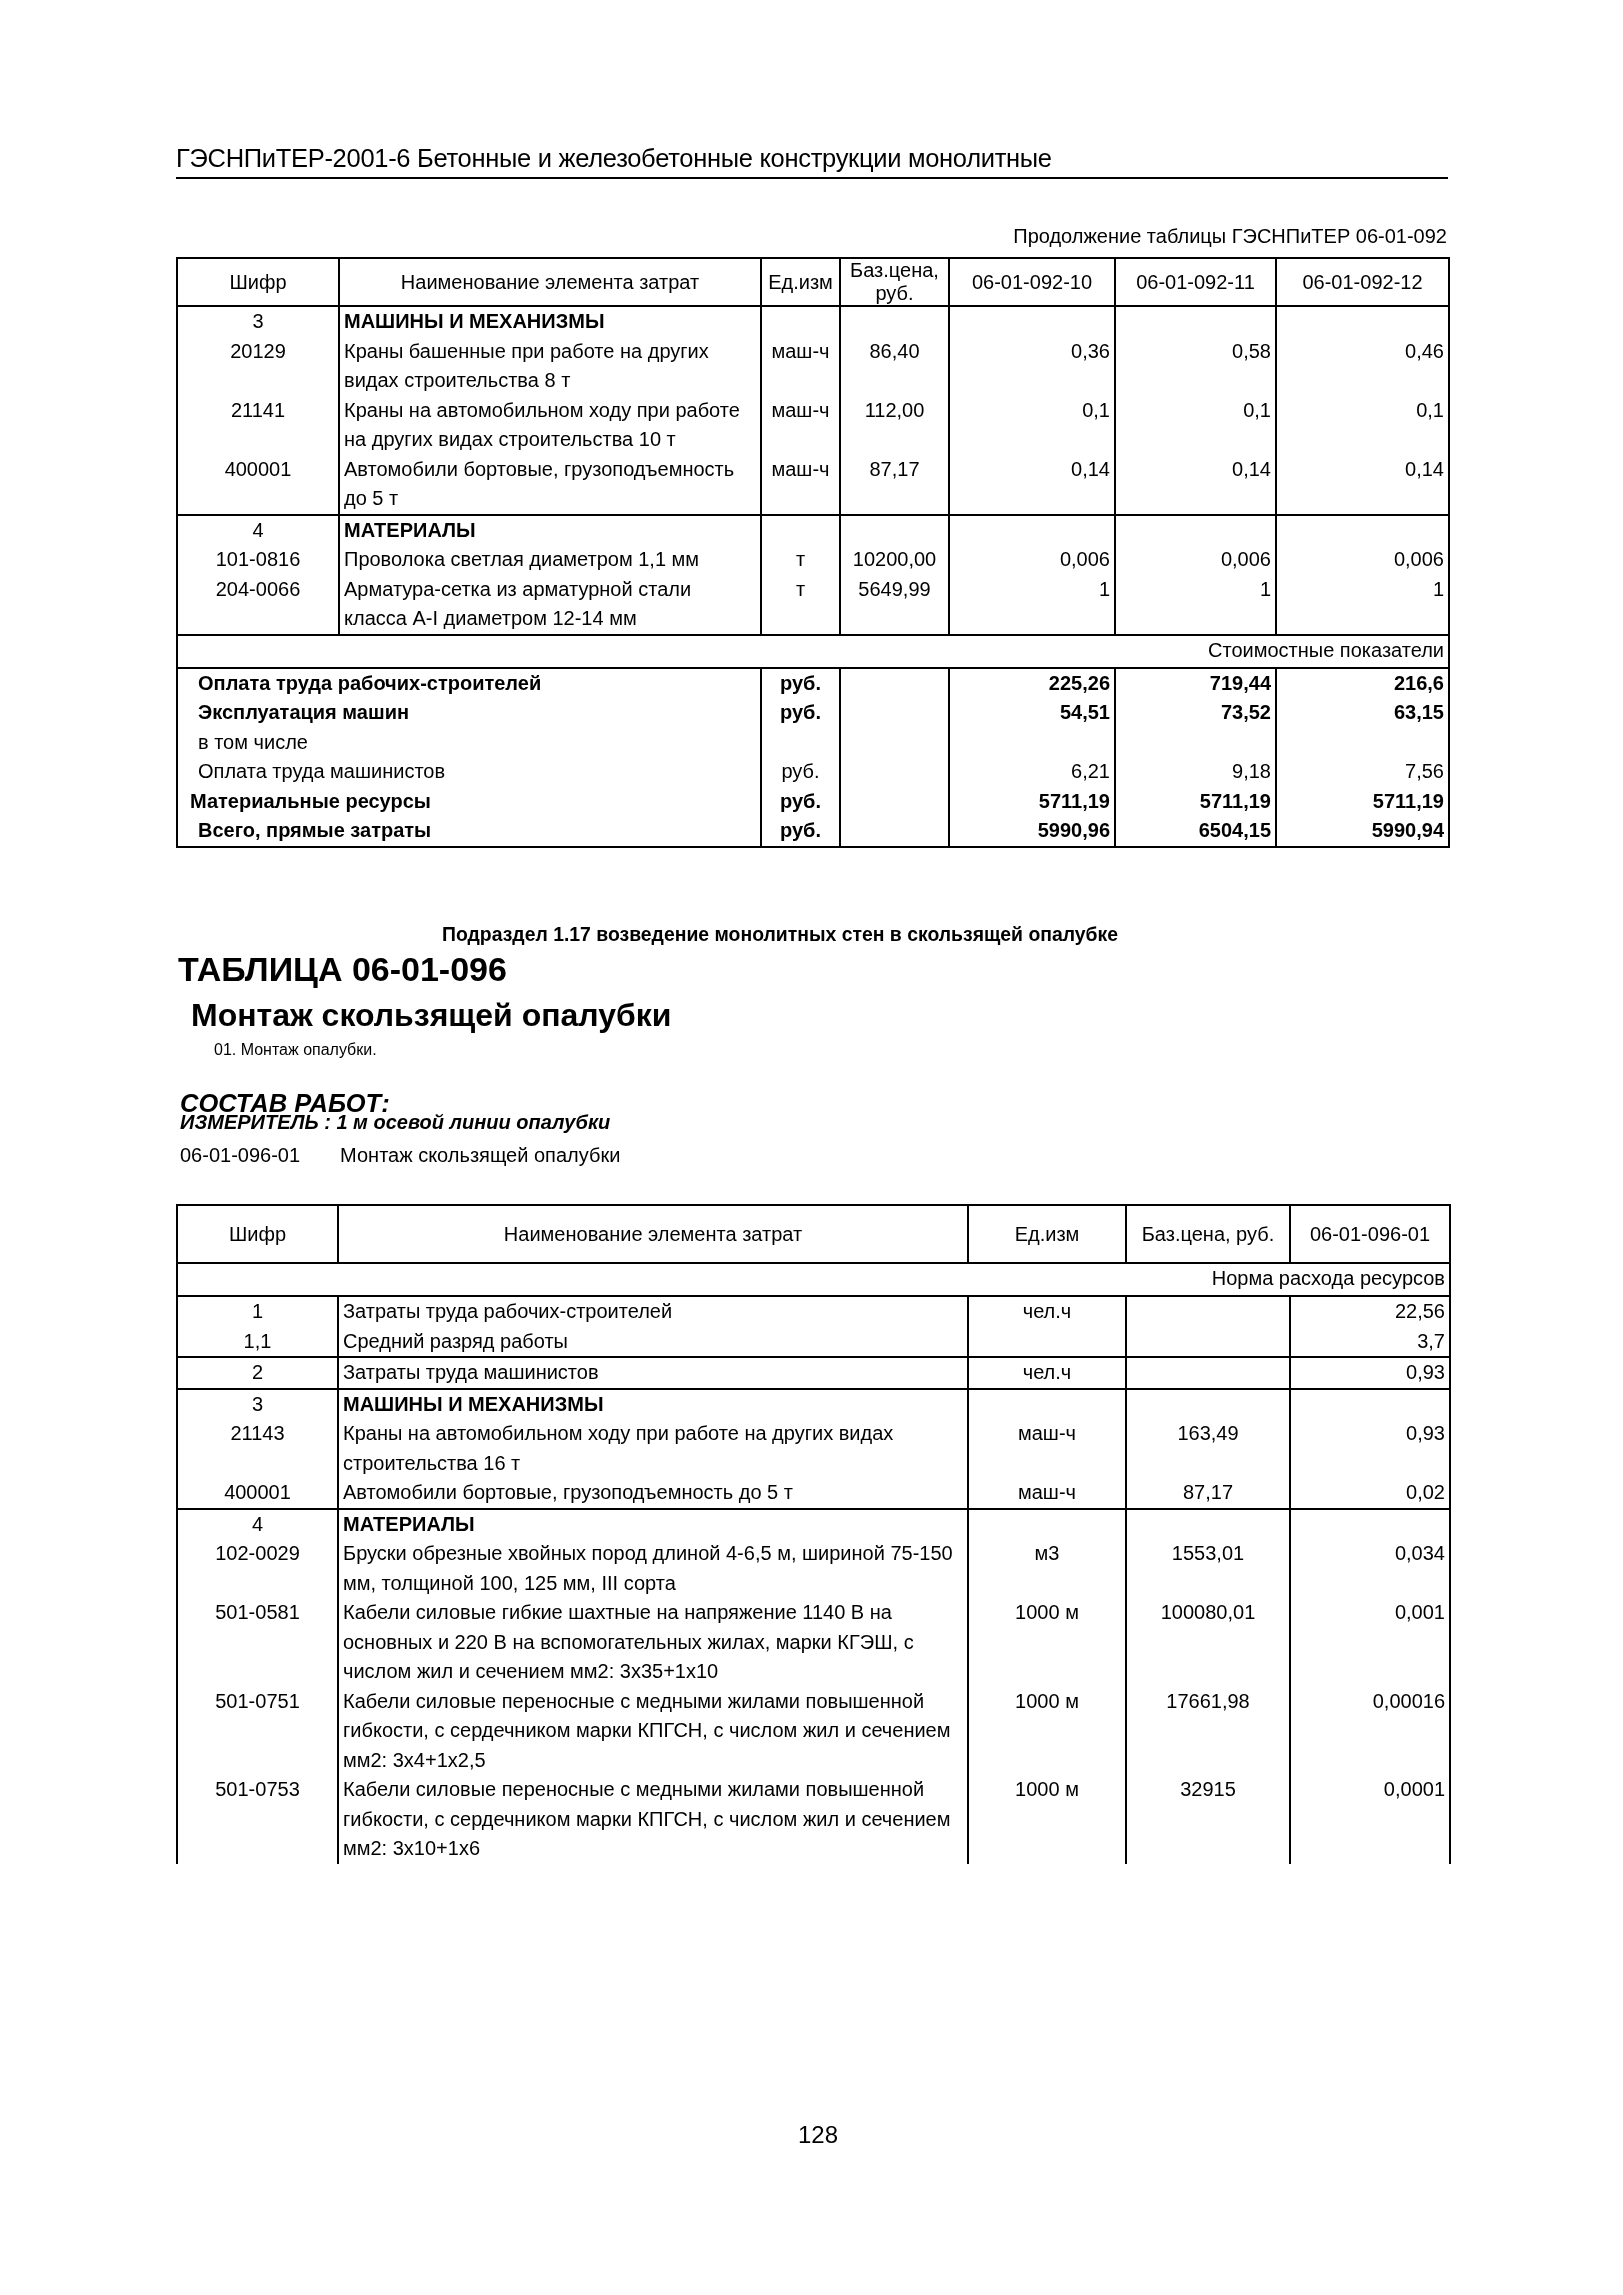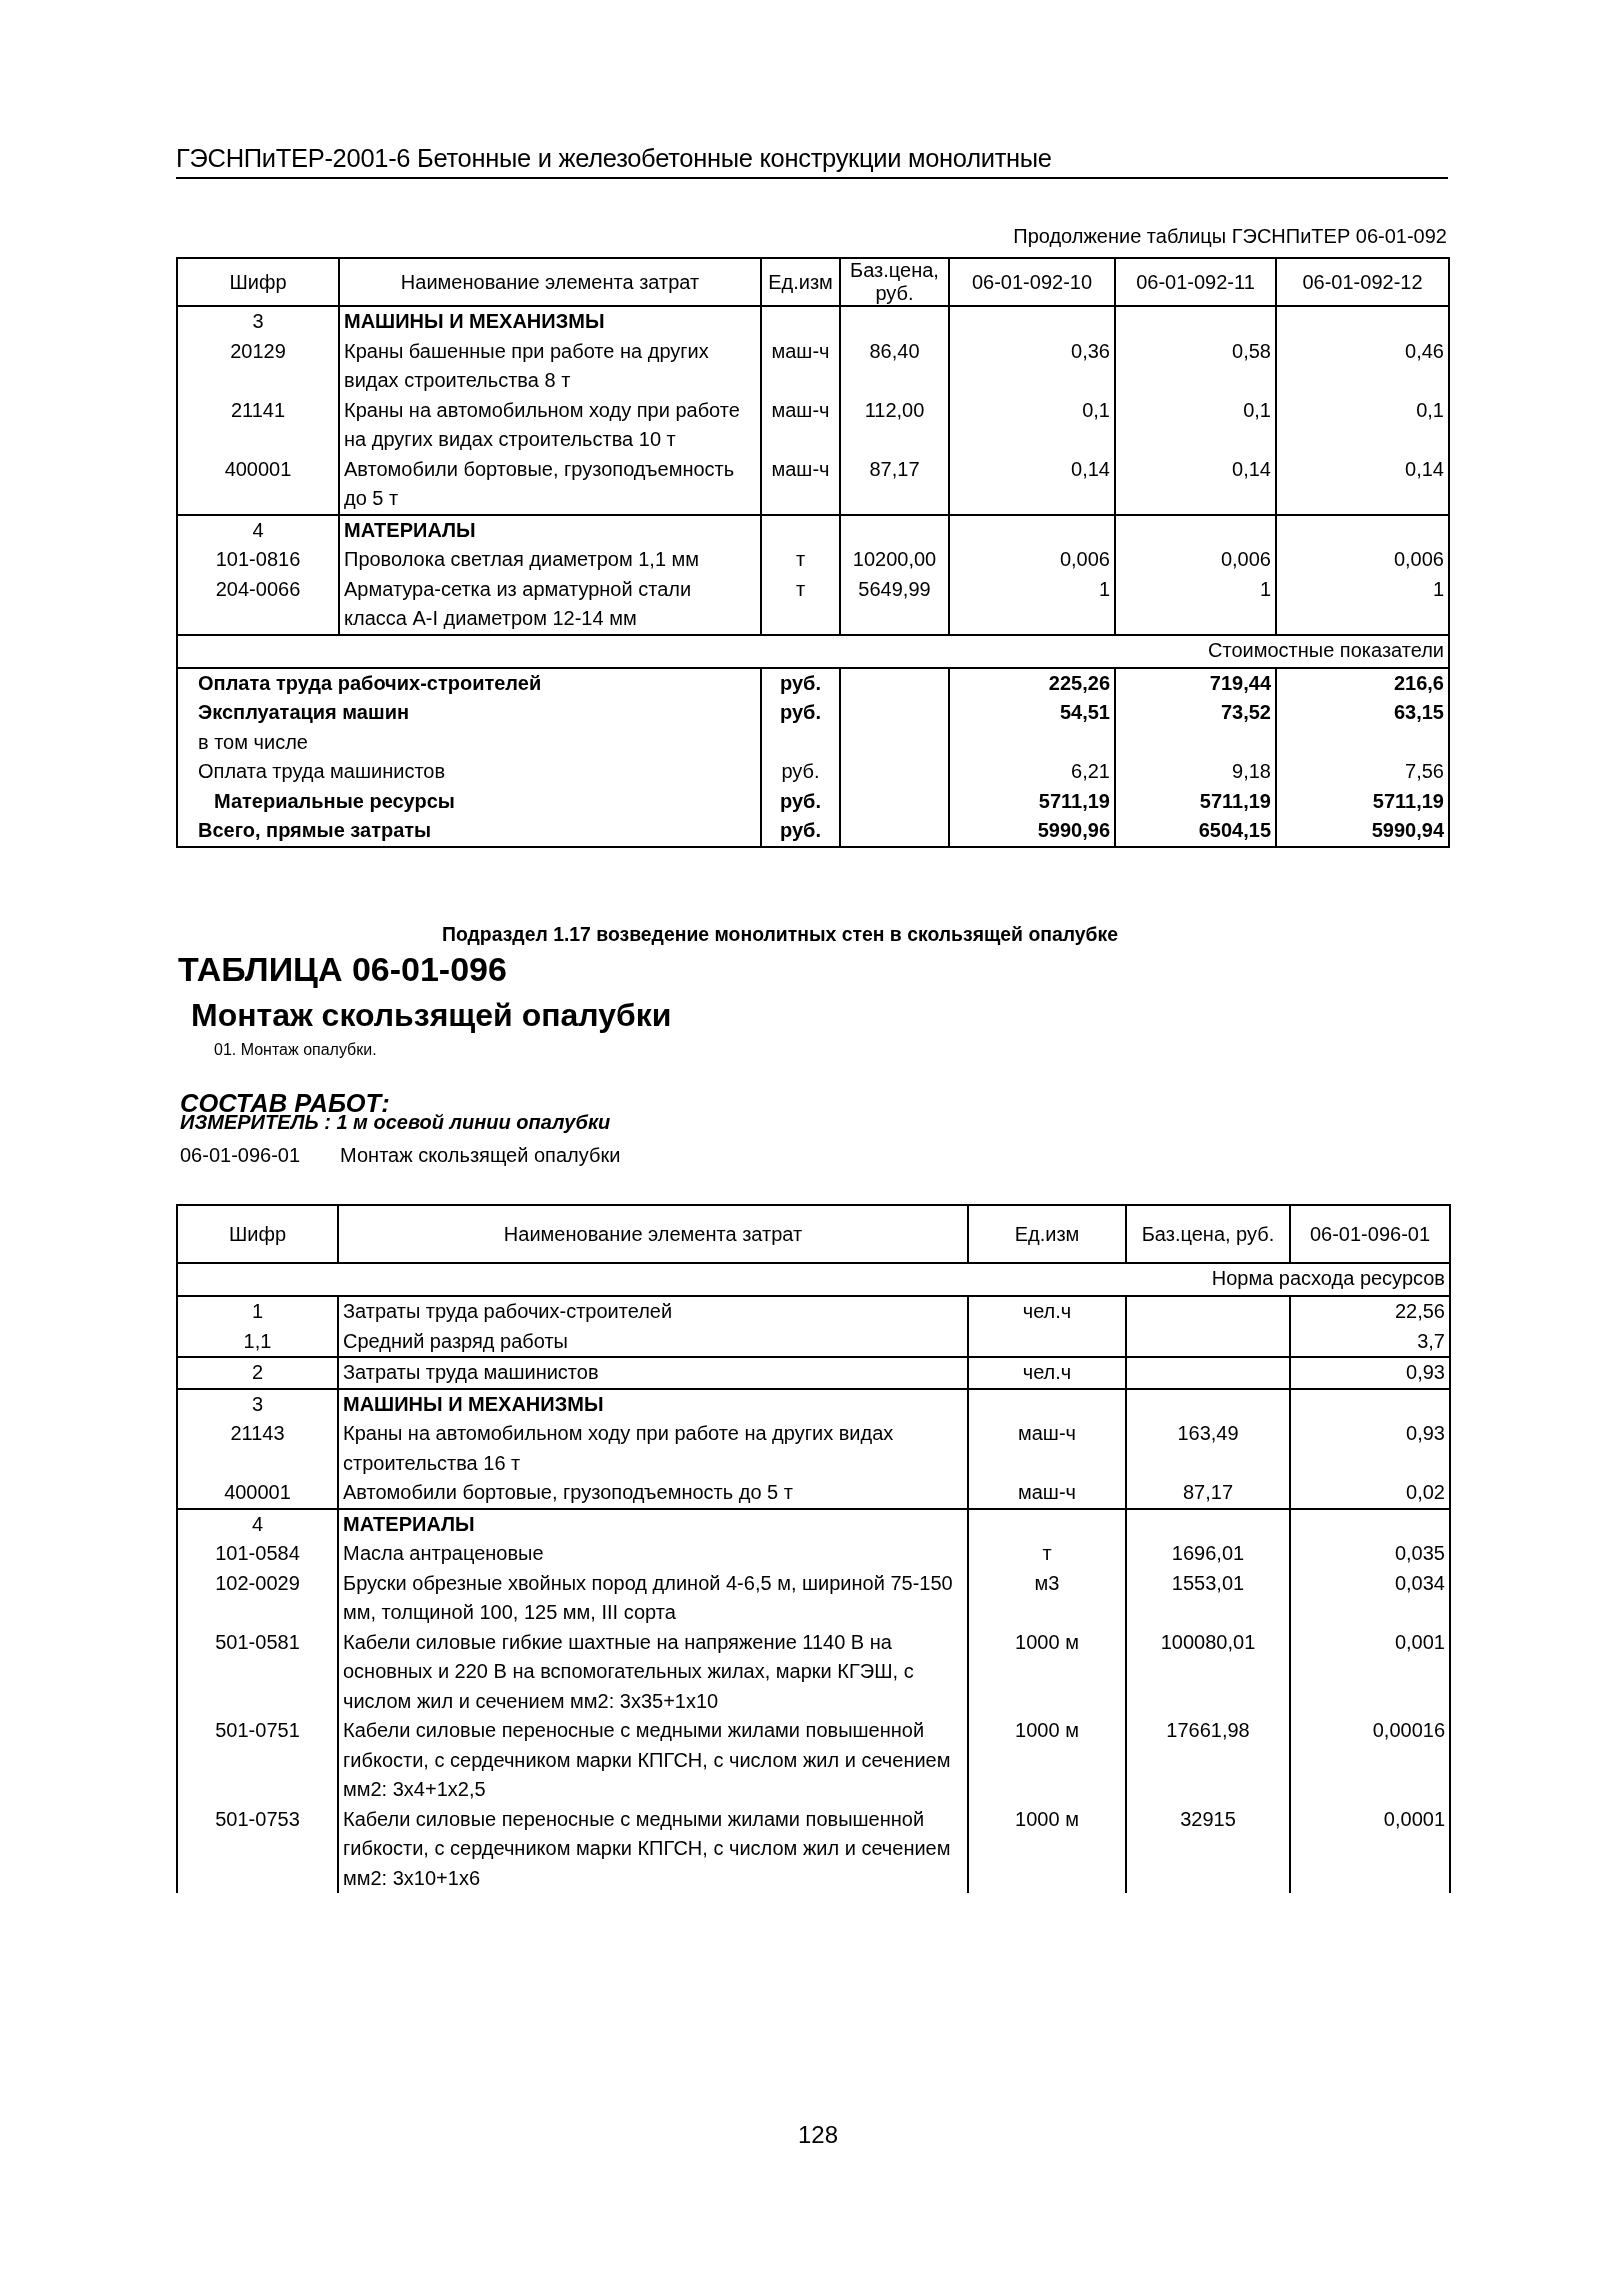--- a/index.html
+++ b/index.html
@@ -162,21 +162,21 @@
   </tr>
   <tr>
     <td colspan="2" style="padding-left:20px">Оплата труда машинистов</td>
     <td class="c">руб.</td>
     <td></td>
     <td class="r">6,21</td>
     <td class="r">9,18</td>
     <td class="r">7,56</td>
   </tr>
   <tr>
-    <td colspan="2" class="b" style="padding-left:36px">Материальные ресурсы</td>
+    <td colspan="2" class="b" style="padding-left:12px">Материальные ресурсы</td>
     <td class="c b">руб.</td>
     <td></td>
     <td class="r b">5711,19</td>
     <td class="r b">5711,19</td>
     <td class="r b">5711,19</td>
   </tr>
   <tr class="group-end">
     <td colspan="2" class="b" style="padding-left:20px">Всего, прямые затраты</td>
     <td class="c b">руб.</td>
     <td></td>
@@ -261,27 +261,20 @@
   </tr>
 
   <tr class="group-start">
     <td class="c">4</td>
     <td class="b">МАТЕРИАЛЫ</td>
     <td></td>
         <td></td>
         <td></td>
   </tr>
   <tr>
-    <td class="c">101-0584</td>
-    <td>Масла антраценовые</td>
-    <td class="c">т</td>
-    <td class="c">1696,01</td>
-    <td class="r">0,035</td>
-  </tr>
-  <tr>
     <td class="c">102-0029</td>
     <td>Бруски обрезные хвойных пород длиной 4-6,5 м, шириной 75-150 мм, толщиной 100, 125 мм, III сорта</td>
     <td class="c">м3</td>
     <td class="c">1553,01</td>
     <td class="r">0,034</td>
   </tr>
   <tr>
     <td class="c">501-0581</td>
     <td>Кабели силовые гибкие шахтные на напряжение 1140 В на основных и 220 В на вспомогательных жилах, марки КГЭШ, с числом жил и сечением мм2: 3х35+1х10</td>
     <td class="c">1000 м</td>

